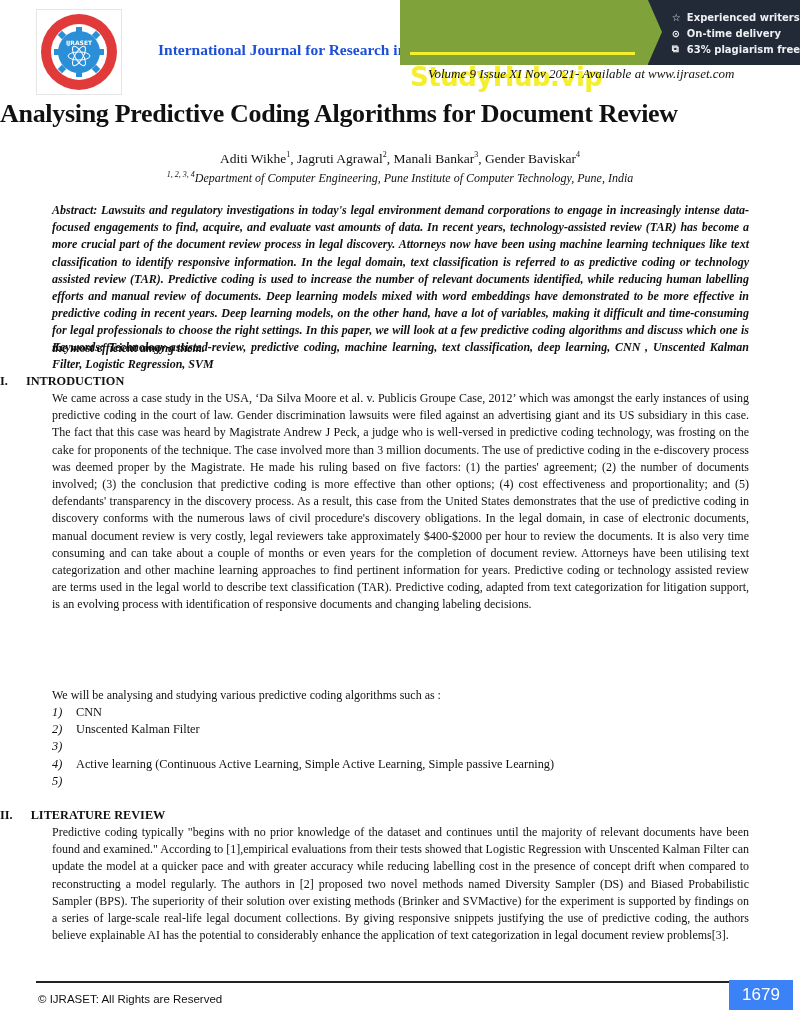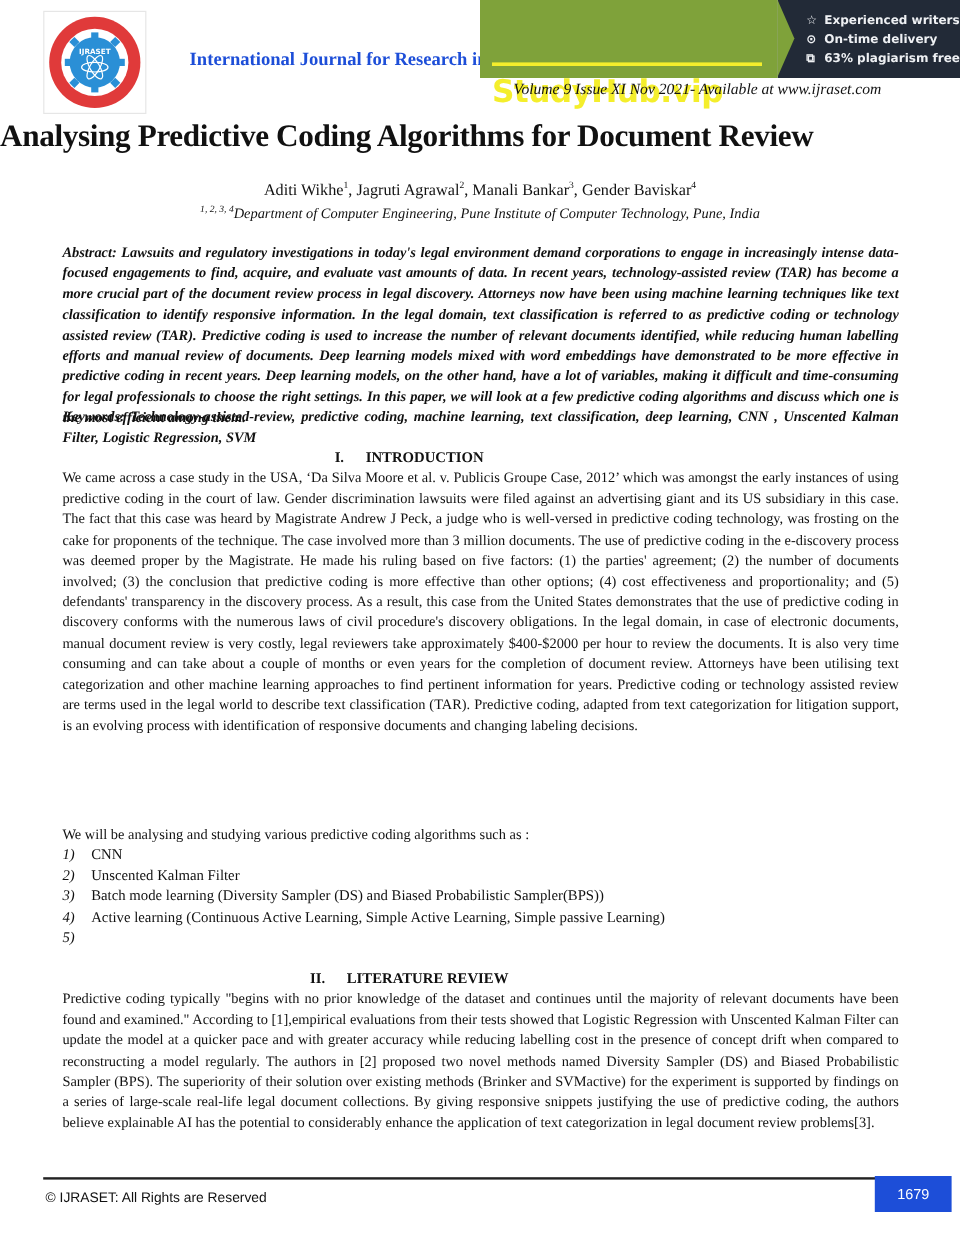--- a/index.html
+++ b/index.html
@@ -22,35 +22,35 @@
 
   
   .paper-title { position: absolute; left: 0; width: 800px; top: 99px; text-align: left; font-weight: bold; font-size: 26px; letter-spacing: -0.3px; }
   .authors { position: absolute; left: 0; width: 800px; top: 150px; text-align: center; font-size: 13.5px; }
   .authors sup, .affil sup { font-size: 8px; }
   .affil { position: absolute; left: 0; width: 800px; top: 170px; text-align: center; font-size: 12px; font-style: italic; }
 
   .text-block { position: absolute; left: 52px; width: 697px; font-size: 12px; line-height: 17.2px; text-align: justify; }
   .abstract { top: 202px; font-weight: bold; font-style: italic; }
   .keywords { top: 339px; font-weight: bold; font-style: italic; }
-  .section-heading { position: absolute; left: 0; width: 682px; text-align: center; font-weight: bold; font-size: 12.3px; }
+  .section-heading { position: absolute; left: 0; width: 682px; text-align: left; font-weight: bold; font-size: 12.3px; }
   .sec1 { top: 374px; }
   .sec2 { top: 808px; }
   .sec-num { margin-right: 18px; }
   .intro-p { top: 390px; }
   .intro-p2 { top: 687px; }
   .alg-list { position: absolute; left: 52px; top: 704px; font-size: 12.3px; line-height: 17.2px; }
   .alg-item { display: flex; }
   .alg-num { width: 24px; font-style: italic; }
   .lit-p { top: 824px; }
 
   
   .footer-rule { position: absolute; left: 36px; top: 981px; width: 729px; height: 1.5px; background: #222; }
   .copyright { position: absolute; left: 38px; top: 993px; font-family: "Liberation Sans", sans-serif; font-size: 11.5px; color: #111; text-align: right; }
-  .page-num { position: absolute; left: 729px; top: 980px; width: 64px; height: 30px; background: #1d4ed8; color: #fff; font-family: "Liberation Sans", sans-serif; font-size: 12px; display: flex; align-items: center; justify-content: center; }
+  .page-num { position: absolute; left: 729px; top: 980px; width: 64px; height: 30px; background: #3b82f6; color: #fff; font-family: "Liberation Sans", sans-serif; font-size: 17px; display: flex; align-items: center; justify-content: center; }
 </style>
 </head>
 <body>
 
 <div class="logo">
   <svg width="80" height="80" viewBox="0 0 80 80">
     <circle cx="40" cy="40" r="38" fill="#e03a3a"></circle>
     <circle cx="40" cy="40" r="28" fill="#ffffff"></circle>
     <g fill="#2a8fd6">
       <circle cx="40" cy="40" r="21"></circle>
@@ -122,21 +122,20 @@
   <div class="alg-item">
       <span class="alg-num">1)</span>
       <span>CNN</span>
     </div>
   <div class="alg-item">
       <span class="alg-num">2)</span>
       <span>Unscented Kalman Filter</span>
     </div>
   <div class="alg-item">
       <span class="alg-num">3)</span>
-      <span>Batch mode learning (Diversity Sampler (DS) and Biased Probabilistic Sampler(BPS))</span>
     </div>
   <div class="alg-item">
       <span class="alg-num">4)</span>
       <span>Active learning (Continuous Active Learning, Simple Active Learning, Simple passive Learning)</span>
     </div>
   <div class="alg-item">
       <span class="alg-num">5)</span>
     </div>
 </div>
 

